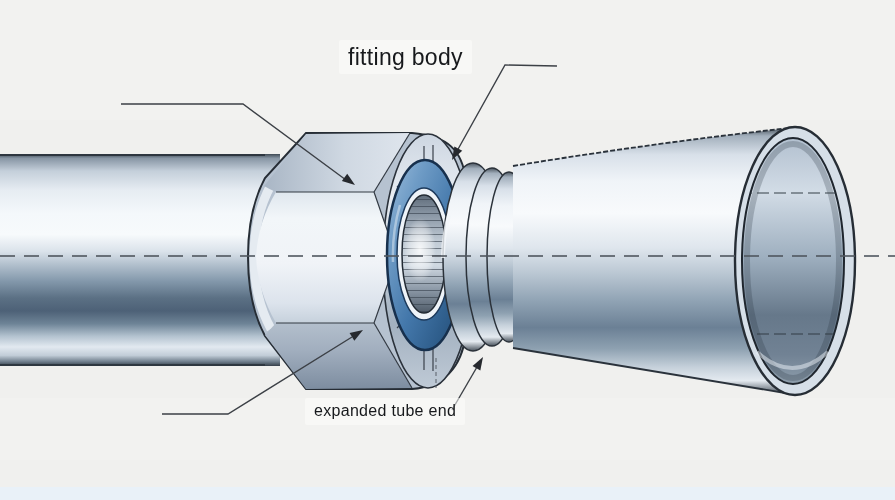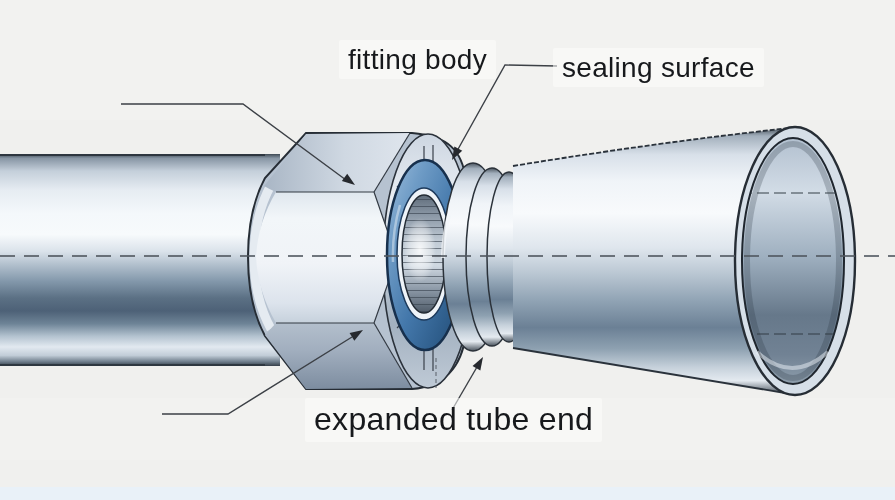--- a/index.html
+++ b/index.html
@@ -4,25 +4,25 @@
 <style>
   html,body{margin:0;padding:0;background:#e8e8e6;}
   #stage{
     position:relative;width:895px;height:500px;overflow:hidden;
     background:#f0f0ee;
     font-family:"Liberation Sans", sans-serif;
   }
   #stage svg{position:absolute;left:0;top:0;}
   .label{
     position:absolute;
-    font-size:28px;color:#17191c;letter-spacing:.3px;line-height:1.05;
+    font-size:23px;color:#17191c;letter-spacing:.3px;line-height:1.05;
     background:rgba(253,253,252,.55);
     padding:5px 9px;border-radius:2px;white-space:nowrap;
   }
-  .label.big{font-size:32px;}
+  .label.big{font-size:16px;}
 </style>
 </head>
 <body>
 
 <div id="stage">
 
 <svg width="895" height="500" viewBox="0 0 895 500">
   <defs>
     <linearGradient id="gTube" x1="0" y1="0" x2="0" y2="1">
       <stop offset="0" stop-color="#3f4a54"></stop>
@@ -212,16 +212,15 @@
       <path d="M0,0 L-13,4.5 L-13,-4.5 Z" fill="#26292e" stroke="none" transform="translate(483,357) rotate(-59.7)"></path>
     </g>
     <g>
       <path d="M162,414 L228,414 L352,337"></path>
       <path d="M0,0 L-13,4.5 L-13,-4.5 Z" fill="#26292e" stroke="none" transform="translate(363,330) rotate(-31.9)"></path>
     </g>
   </g>
 </svg>
 
 <div class="label" style="left:339px;top:40px;">fitting body</div>
-<div class="label" style="left:553px;top:48px;">sealing surface</div>
 <div class="label big" style="left:305px;top:398px;">expanded tube end</div>
 
 </div>
 
 </body></html>

